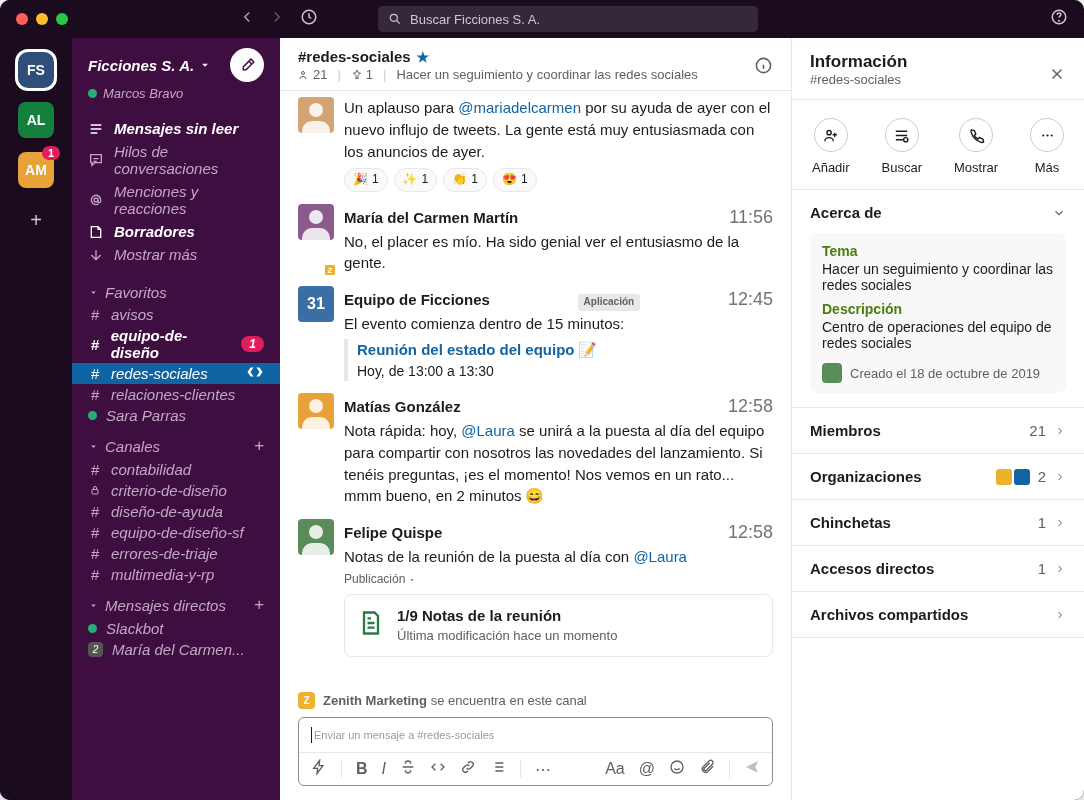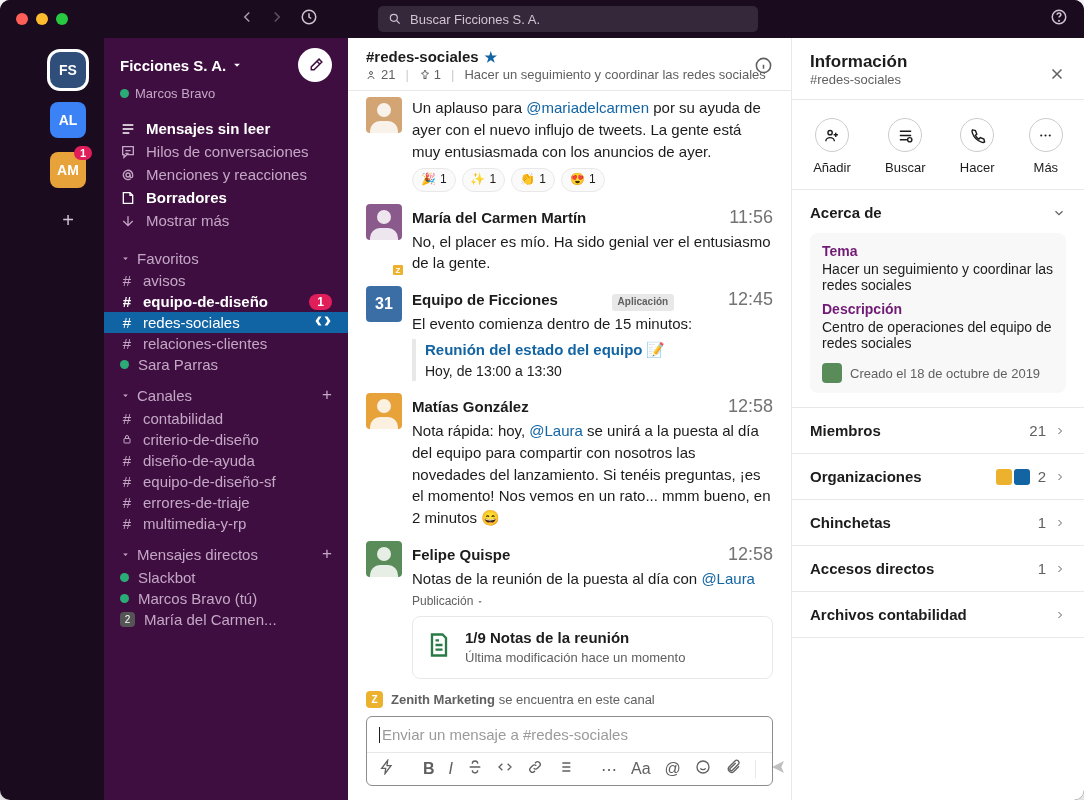--- a/index.html
+++ b/index.html
@@ -10,29 +10,29 @@
 .tl { width: 12px; height: 12px; border-radius: 50%; }
 .tl.r { background: #ff5f57; } .tl.y { background: #febc2e; } .tl.g { background: #28c840; }
 .nav-arrows { display: flex; gap: 12px; margin-left: 170px; align-items: center; color: #a89aa8; }
 .nav-arrows svg { width: 18px; height: 18px; }
 .history-icon { margin-left: 14px; color: #d1c3d1; }
 .history-icon svg { width: 18px; height: 18px; }
 .search { flex: 0 0 auto; width: 380px; margin-left: 60px; height: 26px; background: rgba(255,255,255,0.12); border-radius: 5px; display: flex; align-items: center; padding: 0 10px; color: #d1c3d1; font-size: 13px; }
 .search svg { width: 14px; height: 14px; margin-right: 8px; }
 .help-icon { position: absolute; right: 16px; color: #d1c3d1; }
 .help-icon svg { width: 18px; height: 18px; }
-.main { flex: 1; display: flex; overflow: hidden; margin-left: 32px; }
+.main { flex: 1; display: flex; overflow: hidden; }
 .rail { width: 72px; background: #1a0b1f; display: flex; flex-direction: column; align-items: center; padding-top: 14px; gap: 14px; }
 .ws { width: 36px; height: 36px; border-radius: 8px; display: flex; align-items: center; justify-content: center; color: #fff; font-weight: 700; font-size: 14px; position: relative; }
 .ws.fs { background: #2f4f7a; box-shadow: 0 0 0 3px #fff; border-radius: 10px; }
-.ws.al { background: #3b82f6; }
+.ws.al { background: #15803d; }
 .ws.am { background: #e8a23a; }
 .ws-badge { position: absolute; top: -6px; right: -6px; background: #e01e5a; color: #fff; font-size: 11px; font-weight: 700; border-radius: 10px; padding: 1px 6px; }
 .ws-add { width: 36px; height: 36px; border-radius: 8px; display: flex; align-items: center; justify-content: center; color: #d1c3d1; font-size: 20px; }
-.sidebar { width: 244px; background: #3f0e40; color: #c3a7c5; overflow-y: auto; font-size: 15px; }
+.sidebar { width: 208px; background: #3f0e40; color: #c3a7c5; overflow-y: auto; font-size: 15px; font-style: italic; }
 .sb-header { display: flex; align-items: center; justify-content: space-between; padding: 10px 16px 4px; }
 .sb-title { color: #fff; font-weight: 800; font-size: 15px; display: flex; align-items: center; gap: 4px; }
 .sb-title svg { width: 14px; height: 14px; }
 .compose { width: 34px; height: 34px; background: #fff; border-radius: 50%; display: flex; align-items: center; justify-content: center; color: #3f0e40; }
 .compose svg { width: 17px; height: 17px; }
 .sb-status { padding: 0 16px 12px; display: flex; align-items: center; gap: 6px; font-size: 13px; }
 .dot-green { width: 9px; height: 9px; background: #2bac76; border-radius: 50%; }
 .sb-nav { padding: 4px 0 8px; }
 .sb-item { display: flex; align-items: center; gap: 10px; padding: 3px 16px; font-size: 15px; cursor: pointer; }
 .sb-item svg { width: 16px; height: 16px; flex: 0 0 16px; }
@@ -78,40 +78,40 @@
 .event-title { color: #1264a3; font-weight: 700; }
 .event-time { color: #1d1c1d; font-size: 14px; }
 .post-block { border: 1px solid #e8e8e8; border-radius: 8px; padding: 10px 12px; margin-top: 6px; display: flex; gap: 12px; align-items: center; }
 .post-icon svg { width: 28px; height: 28px; color: #2a7a47; }
 .post-title { font-weight: 700; font-size: 15px; }
 .post-sub { color: #616061; font-size: 13px; }
 .pub-label { color: #616061; font-size: 12px; margin-top: 3px; display:flex; align-items:center; gap:3px; }
 .zenith-bar { display: flex; align-items: center; gap: 8px; padding: 6px 18px 8px; font-size: 13px; color: #616061; }
 .zenith-badge { width: 17px; height: 17px; background: #ecb22e; border-radius: 4px; color:#fff; font-size:10px; font-weight:700; display:flex; align-items:center; justify-content:center; }
 .composer { margin: 0 18px 14px; border: 1px solid #8d8d8d; border-radius: 6px; }
-.composer-input { padding: 9px 12px; color: #9b9b9b; font-size: 15px; border-bottom: 1px solid #e8e8e8; display:flex; align-items:center; }
+.composer-input { padding: 9px 12px; color: #9b9b9b; font-size: 11px; border-bottom: 1px solid #e8e8e8; display:flex; align-items:center; }
 .composer-input .cursor { width:1px; height:16px; background:#1d1c1d; margin-right:2px; }
 .composer-toolbar { display: flex; align-items: center; gap: 14px; padding: 6px 12px; color: #616061; }
 .composer-toolbar svg { width: 16px; height: 16px; }
 .tb-sep { width: 1px; height: 18px; background: #e8e8e8; }
 .tb-right { margin-left: auto; display: flex; gap: 14px; align-items: center; }
 .details { width: 292px; display: flex; flex-direction: column; overflow-y: auto; }
 .det-header { padding: 14px 18px 12px; display: flex; justify-content: space-between; align-items: flex-end; border-bottom: 1px solid #e8e8e8; }
 .det-title { font-weight: 800; font-size: 17px; color: #1d1c1d; }
 .det-sub { font-size: 13px; color: #616061; }
 .det-close svg { width: 18px; height: 18px; color: #616061; }
 .det-actions { display: flex; justify-content: space-around; padding: 18px 4px 14px; border-bottom: 1px solid #e8e8e8; }
 .det-act { display: flex; flex-direction: column; align-items: center; gap: 8px; font-size: 13px; color: #1d1c1d; }
 .det-act-icon { width: 34px; height: 34px; border: 1px solid #ccc; border-radius: 50%; display: flex; align-items: center; justify-content: center; color: #1d1c1d; }
 .det-act-icon svg { width: 17px; height: 17px; }
 .det-section { padding: 14px 18px; border-bottom: 1px solid #e8e8e8; }
 .det-sec-head { display: flex; justify-content: space-between; align-items: center; font-weight: 800; font-size: 15px; color: #1d1c1d; margin-bottom: 0; cursor:pointer; }
 .det-sec-head svg { width: 14px; height: 14px; color: #616061; }
 .det-about { background: #f8f8f8; border-radius: 8px; padding: 10px 12px; margin-top: 12px; font-size: 14px; }
-.det-label { font-weight: 700; color: #701a75; margin-top: 8px; margin-bottom:2px; }
+.det-label { font-weight: 700; color: #4d7c0f; margin-top: 8px; margin-bottom:2px; }
 .det-label:first-child{margin-top:0}
 .det-val { color: #1d1c1d; }
 .det-created { display: flex; align-items: center; gap: 8px; margin-top: 12px; font-size: 13px; color: #616061; }
 .det-created .mini-av { width: 20px; height: 20px; border-radius: 4px; background: #5a8c5a; }
 .det-row { padding: 14px 18px; border-bottom: 1px solid #e8e8e8; display: flex; justify-content: space-between; align-items: center; font-weight: 800; color: #1d1c1d; font-size: 15px; cursor:pointer; }
 .det-row-right { display: flex; align-items: center; gap: 8px; color: #616061; font-weight: 400; }
 .det-row-right svg { width: 12px; height: 12px; }
 .org-badges { display:flex; gap:2px; }
 .org-b { width:16px; height:16px; border-radius:3px; }
 .org-b.y{background:#ecb22e}.org-b.b{background:#1264a3}
@@ -299,24 +299,20 @@
             <svg viewBox="0 0 24 24" fill="currentColor">
               <path d="M7 10l5 5 5-5z"></path>
             </svg>
             <span>Mensajes directos</span>
           </span>
           <span class="sb-add">+</span>
         </div>
       <div class="ch-item">
           <span class="dm-dot"></span>
           <span>Slackbot</span>
-        </div>
-      <div class="ch-item">
-          <span class="dm-dot"></span>
-          <span>Marcos Bravo (tú)</span>
         </div>
       <div class="ch-item">
           <span class="dm-sq">2</span>
           <span>María del Carmen...</span>
         </div>
     </div>
 
     <div class="content">
       <div class="channel">
         <div class="ch-header" style="position:relative">
@@ -522,21 +518,21 @@
                 </svg>
               </span>
               <span>Buscar</span>
             </div>
           <div class="det-act">
               <span class="det-act-icon">
                 <svg viewBox="0 0 24 24" fill="none" stroke="currentColor" stroke-width="2">
                   <path d="M5 4l4 1 2 5-2 2a12 12 0 005 5l2-2 5 2 1 4c-1 1-3 1-5 0a20 20 0 01-12-12c-1-2-1-4 0-5z"></path>
                 </svg>
               </span>
-              <span>Hacer</span>
+              <span>Mostrar</span>
             </div>
           <div class="det-act">
               <span class="det-act-icon">
                 <svg viewBox="0 0 24 24" fill="currentColor">
                   <circle cx="6" cy="12" r="1.5"></circle>
                   <circle cx="12" cy="12" r="1.5"></circle>
                   <circle cx="18" cy="12" r="1.5"></circle>
                 </svg>
               </span>
               <span>Más</span>
@@ -596,21 +592,21 @@
         <div class="det-row">
             <span>Accesos directos</span>
             <span class="det-row-right">
               <span>1</span>
               <svg viewBox="0 0 24 24" fill="none" stroke="currentColor" stroke-width="2">
                 <path d="M9 6l6 6-6 6"></path>
               </svg>
             </span>
           </div>
         <div class="det-row">
-            <span>Archivos contabilidad</span>
+            <span>Archivos compartidos</span>
             <span class="det-row-right">
               <svg viewBox="0 0 24 24" fill="none" stroke="currentColor" stroke-width="2">
                 <path d="M9 6l6 6-6 6"></path>
               </svg>
             </span>
           </div>
       </div>
     </div>
   </div>
 </div>

